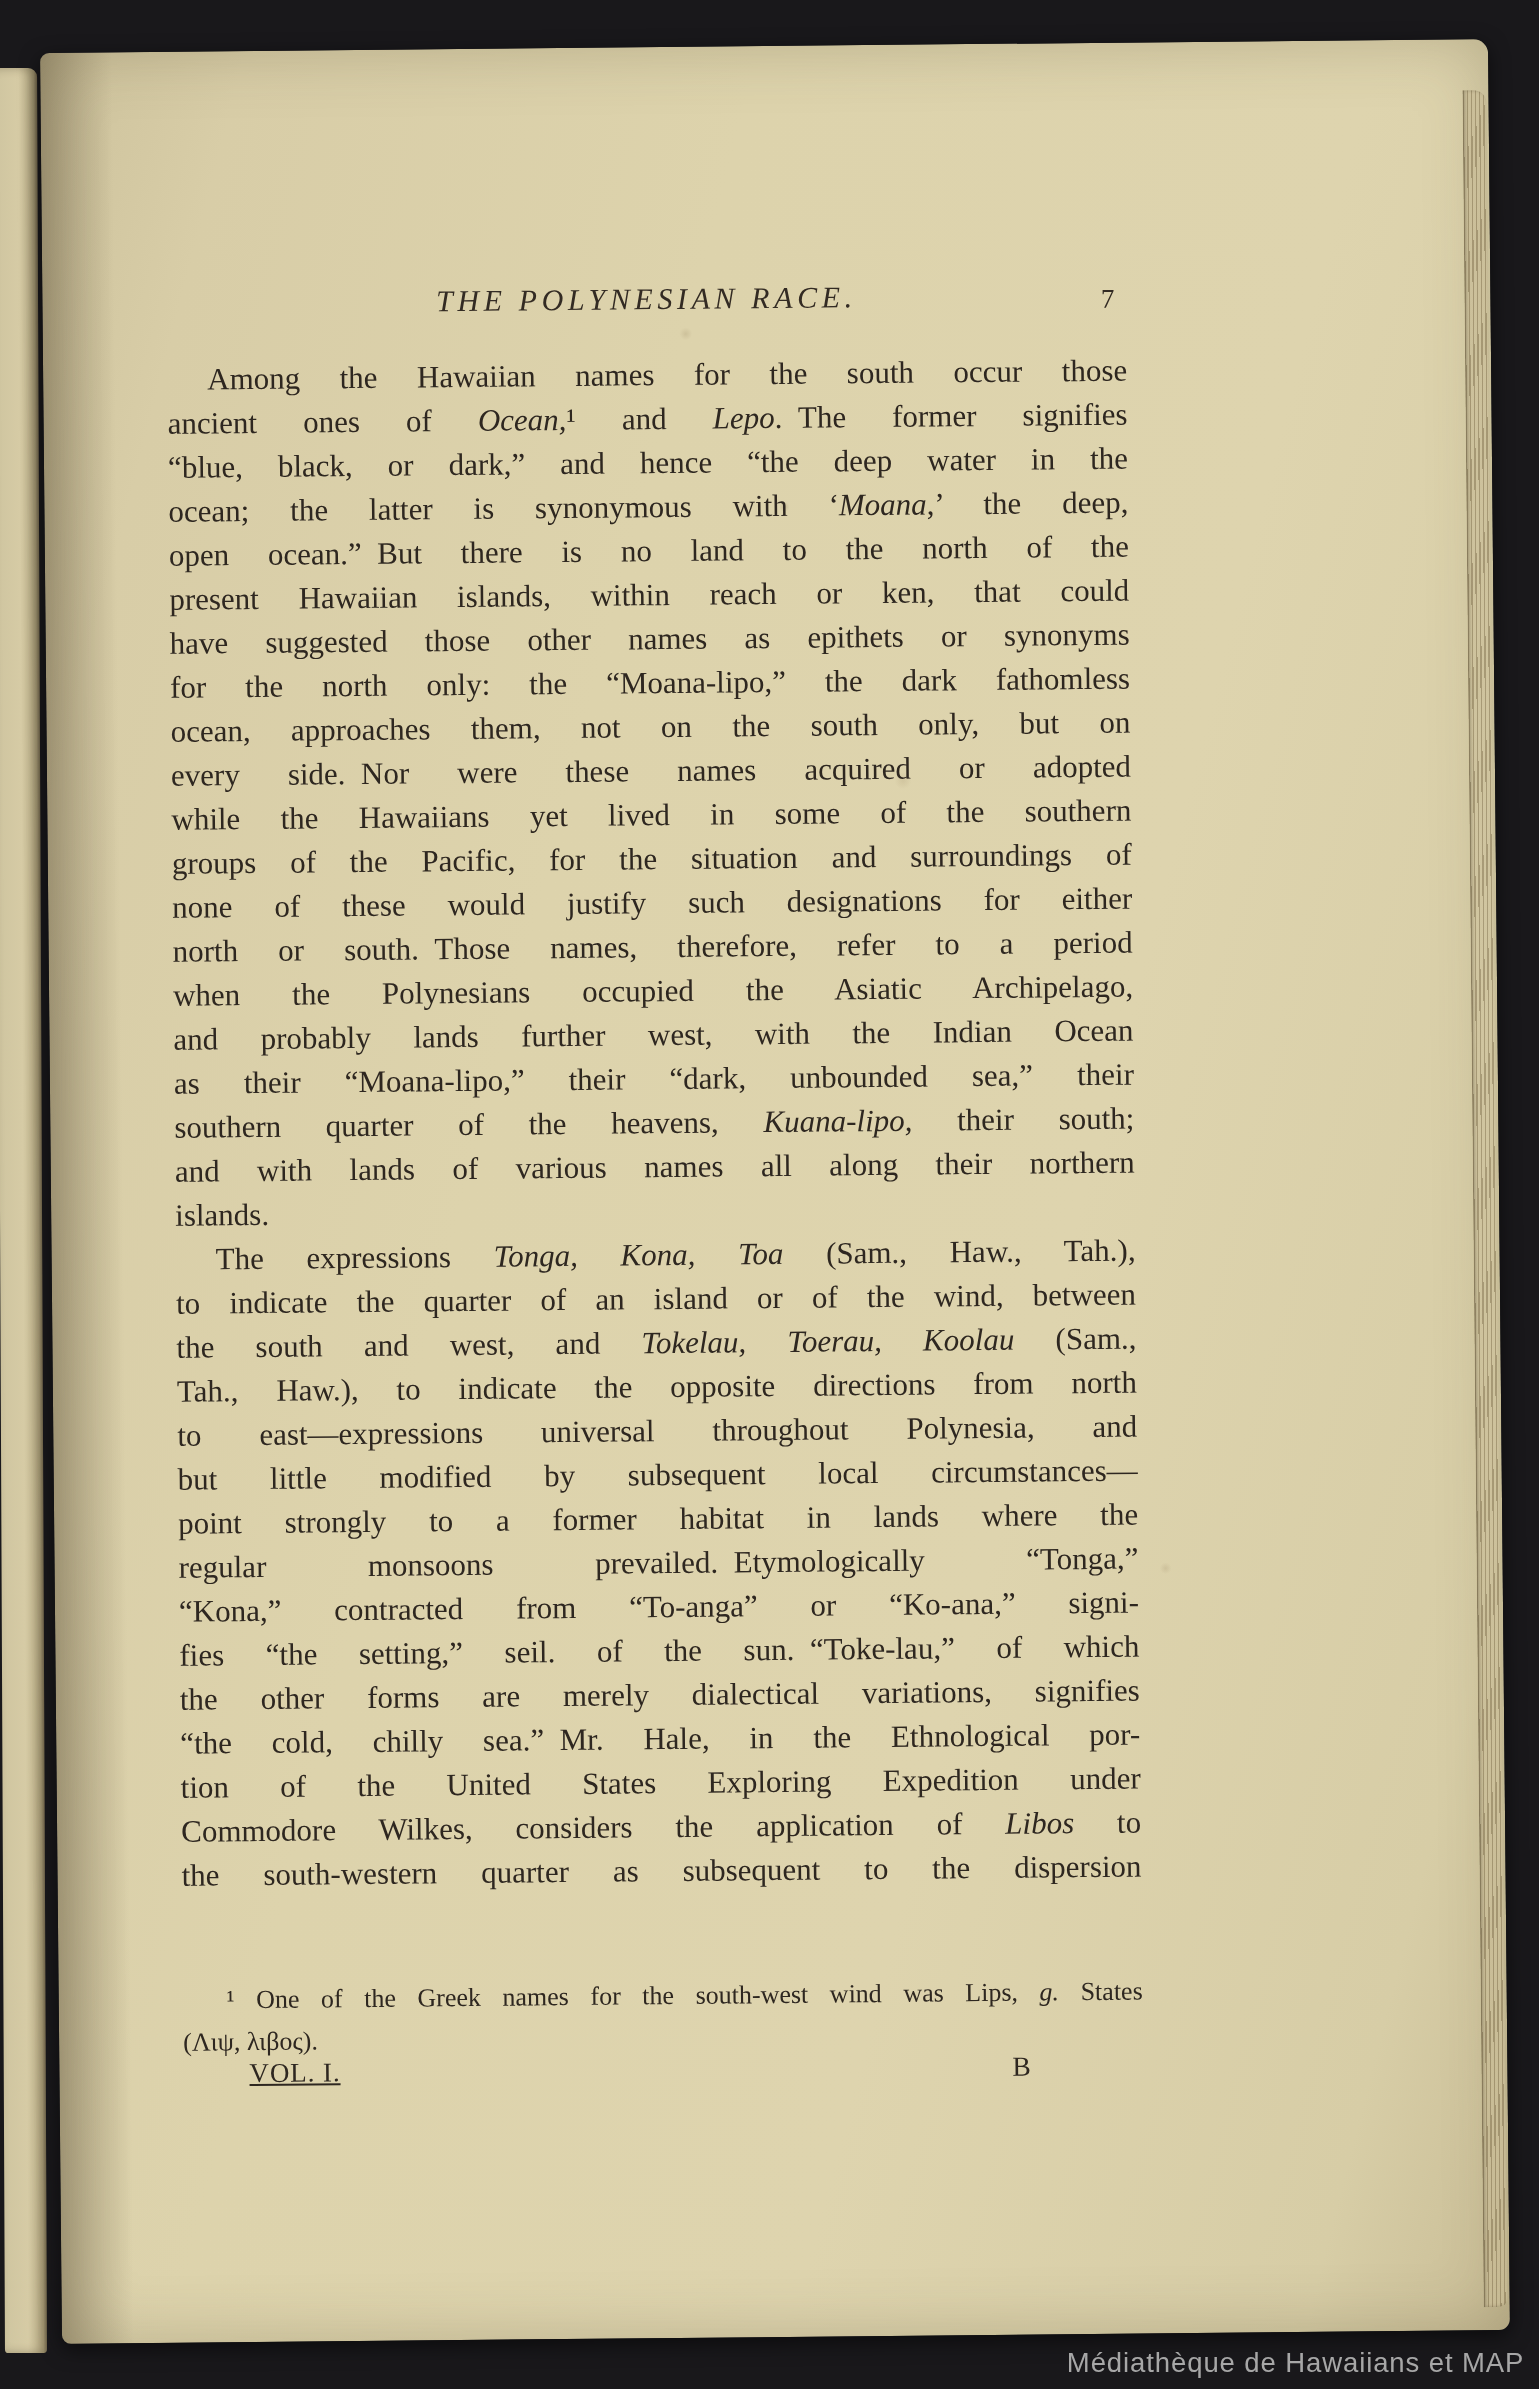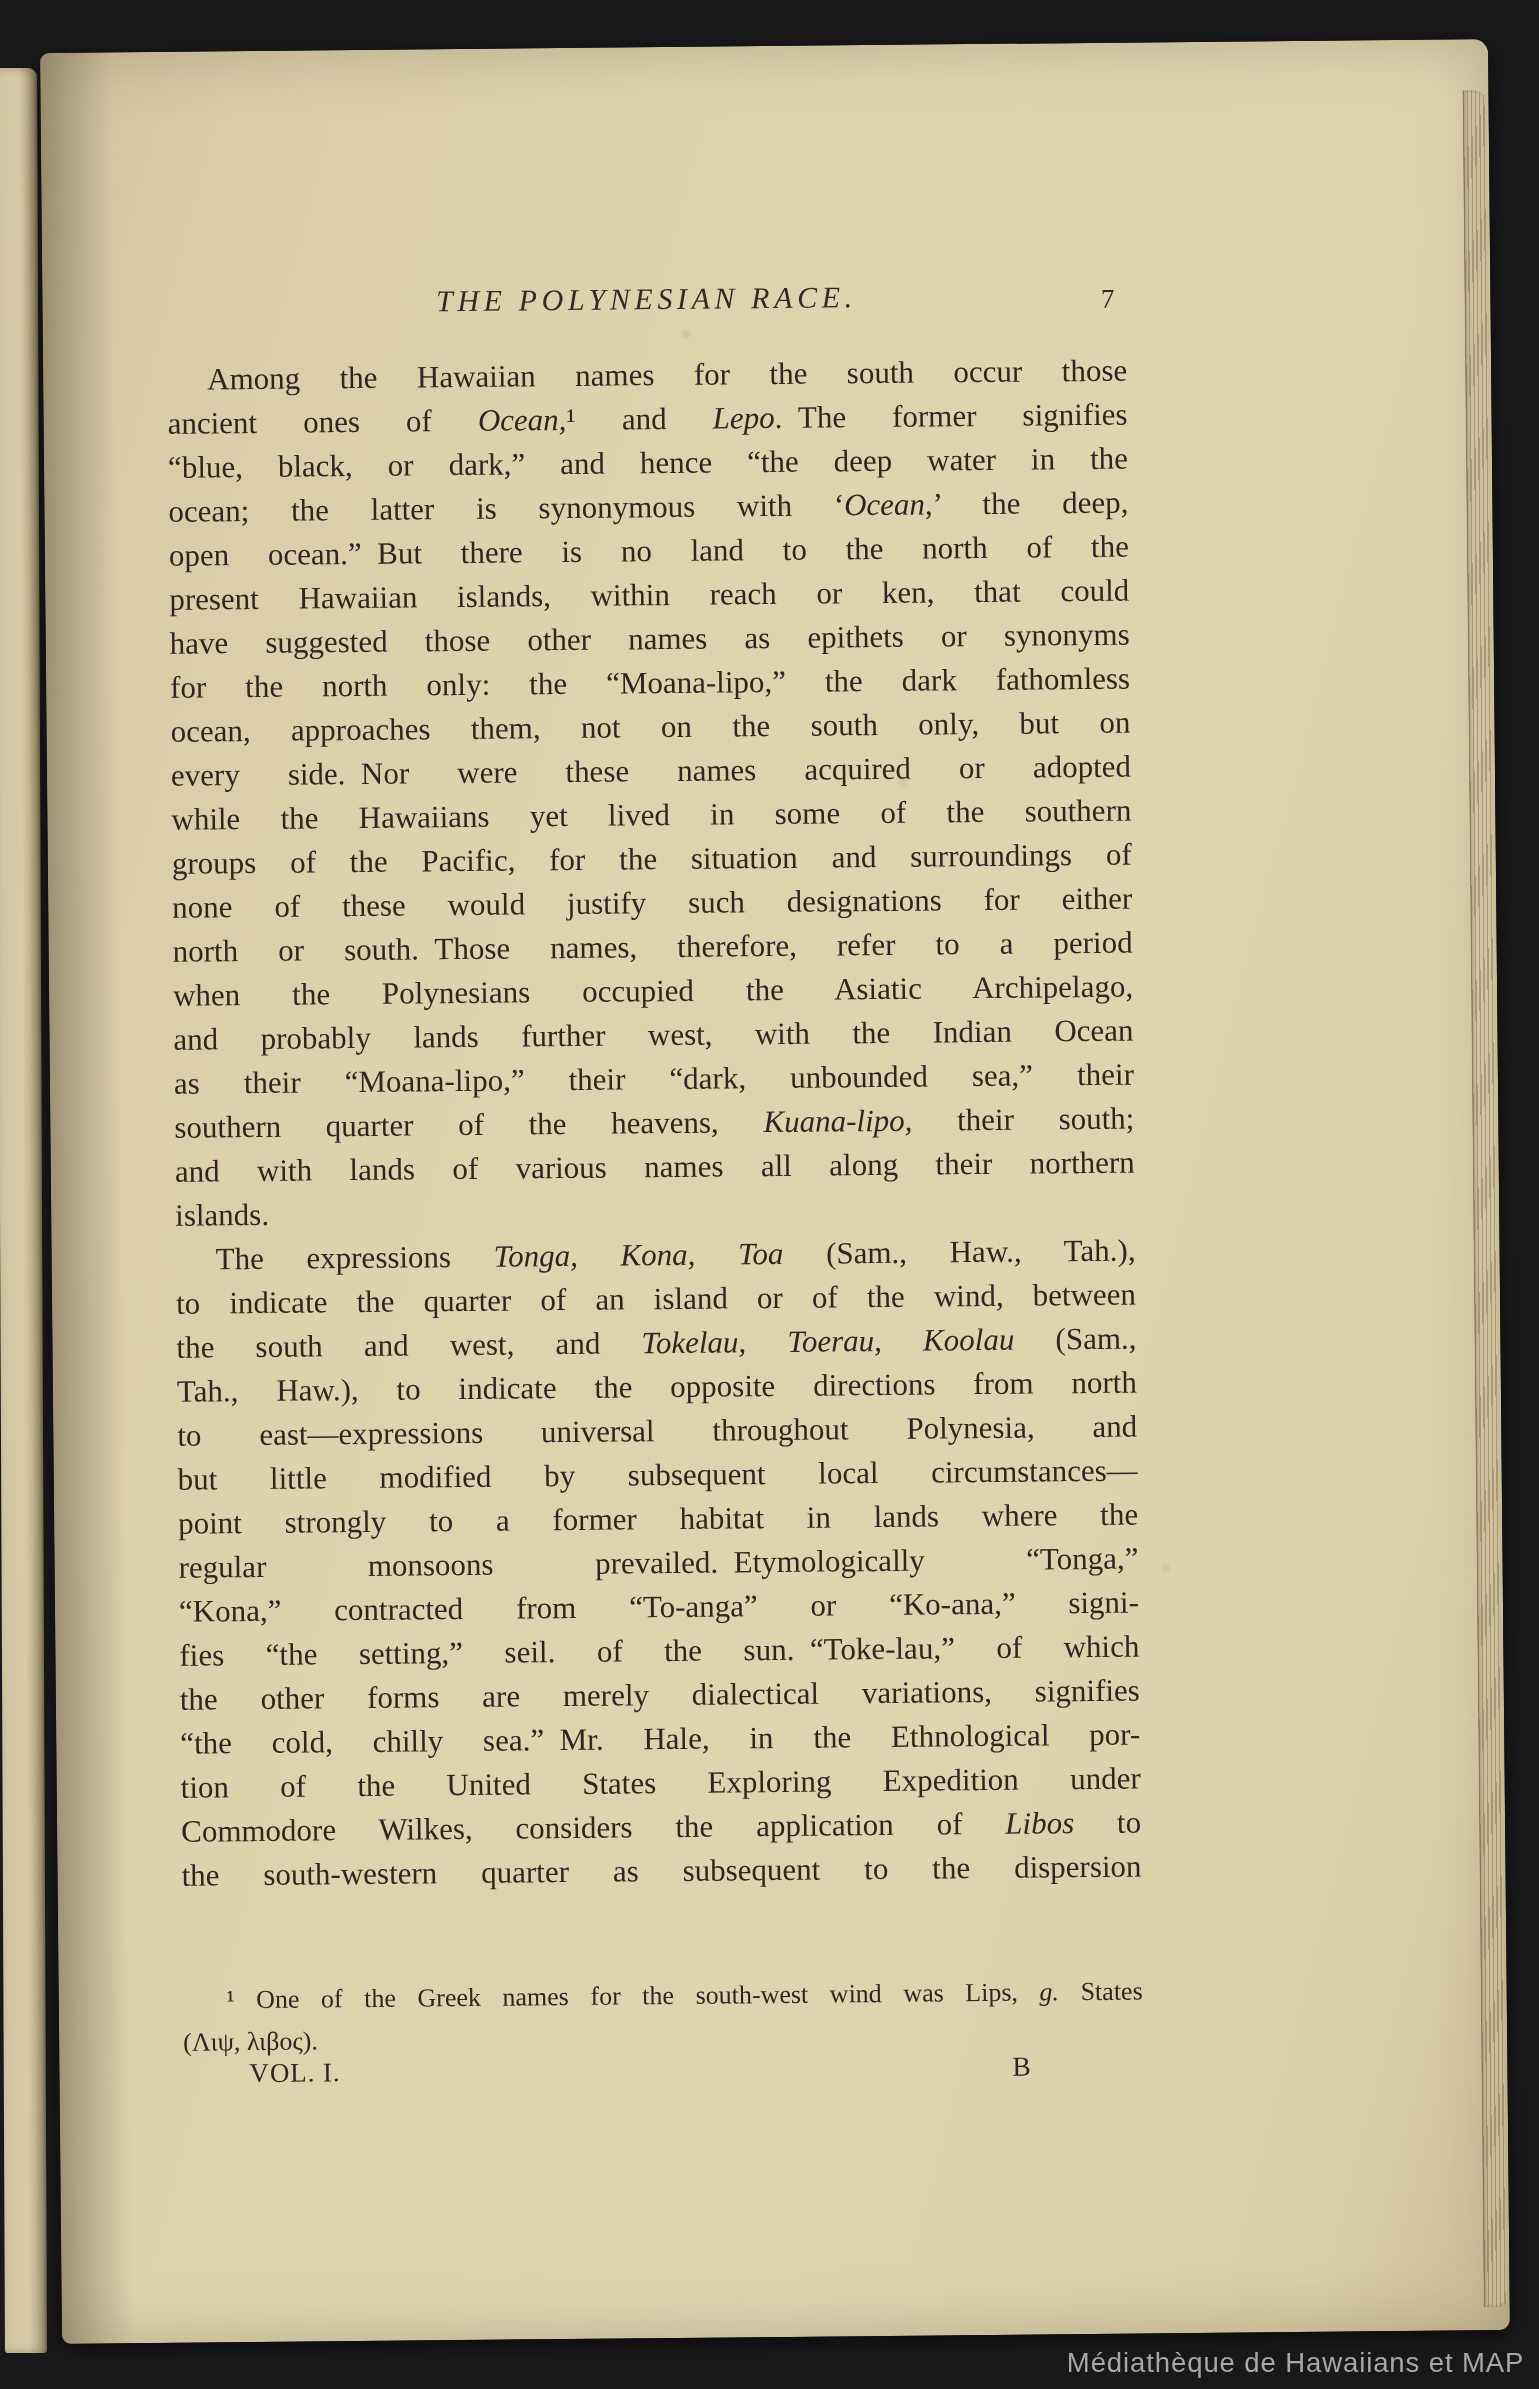--- a/index.html
+++ b/index.html
@@ -53,21 +53,21 @@
     font-size:31px;line-height:44px;
   }
   .tline{text-align:justify;text-align-last:left;}
   .para .tline:first-child{text-indent:40px;}
   .footnote{
     position:absolute;left:124px;top:1928px;width:960px;
     font-size:26px;line-height:42px;
   }
   .footnote .tline:first-child{text-indent:44px;}
   .footer-row{position:absolute;left:124px;top:2007px;width:960px;height:46px;font-size:27px;}
-  .footer-volume{position:absolute;left:66px;top:0;letter-spacing:0.9px;}
+  .footer-volume{position:absolute;left:66px;top:0;letter-spacing:0.9px;text-decoration:underline;}
   .footer-signature{position:absolute;left:829px;top:0;font-size:27.5px;}
   .watermark{
     position:absolute;right:14.7px;top:2347px;
     font-family:"Liberation Sans","DejaVu Sans",sans-serif;
     font-size:27.5px;color:#a7a7a7;letter-spacing:0.9px;
   }
   i{font-style:italic;}
 </style>
 </head>
 <body>
@@ -80,21 +80,21 @@
   <div class="header-row">
     <span class="header-title">THE POLYNESIAN RACE.</span>
     <span class="page-number">7</span>
   </div>
 
   <div class="body-block">
     <div class="para">
         <div class="tline" style="text-align-last: justify;"><span><span>Among the Hawaiian names for the south occur those</span></span></div>
         <div class="tline" style="text-align-last: justify;"><span><span>ancient ones of </span><i>Ocean,</i><span>¹ and </span><i>Lepo</i><span>. The former signifies</span></span></div>
         <div class="tline" style="text-align-last: justify;"><span><span>“blue, black, or dark,” and hence “the deep water in the</span></span></div>
-        <div class="tline" style="text-align-last: justify;"><span><span>ocean; the latter is synonymous with ‘</span><i>Ocean</i><span>,’ the deep,</span></span></div>
+        <div class="tline" style="text-align-last: justify;"><span><span>ocean; the latter is synonymous with ‘</span><i>Moana</i><span>,’ the deep,</span></span></div>
         <div class="tline" style="text-align-last: justify;"><span><span>open ocean.” But there is no land to the north of the</span></span></div>
         <div class="tline" style="text-align-last: justify;"><span><span>present Hawaiian islands, within reach or ken, that could</span></span></div>
         <div class="tline" style="text-align-last: justify;"><span><span>have suggested those other names as epithets or synonyms</span></span></div>
         <div class="tline" style="text-align-last: justify;"><span><span>for the north only: the “Moana-lipo,” the dark fathomless</span></span></div>
         <div class="tline" style="text-align-last: justify;"><span><span>ocean, approaches them, not on the south only, but on</span></span></div>
         <div class="tline" style="text-align-last: justify;"><span><span>every side. Nor were these names acquired or adopted</span></span></div>
         <div class="tline" style="text-align-last: justify;"><span><span>while the Hawaiians yet lived in some of the southern</span></span></div>
         <div class="tline" style="text-align-last: justify;"><span><span>groups of the Pacific, for the situation and surroundings of</span></span></div>
         <div class="tline" style="text-align-last: justify;"><span><span>none of these would justify such designations for either</span></span></div>
         <div class="tline" style="text-align-last: justify;"><span><span>north or south. Those names, therefore, refer to a period</span></span></div>

